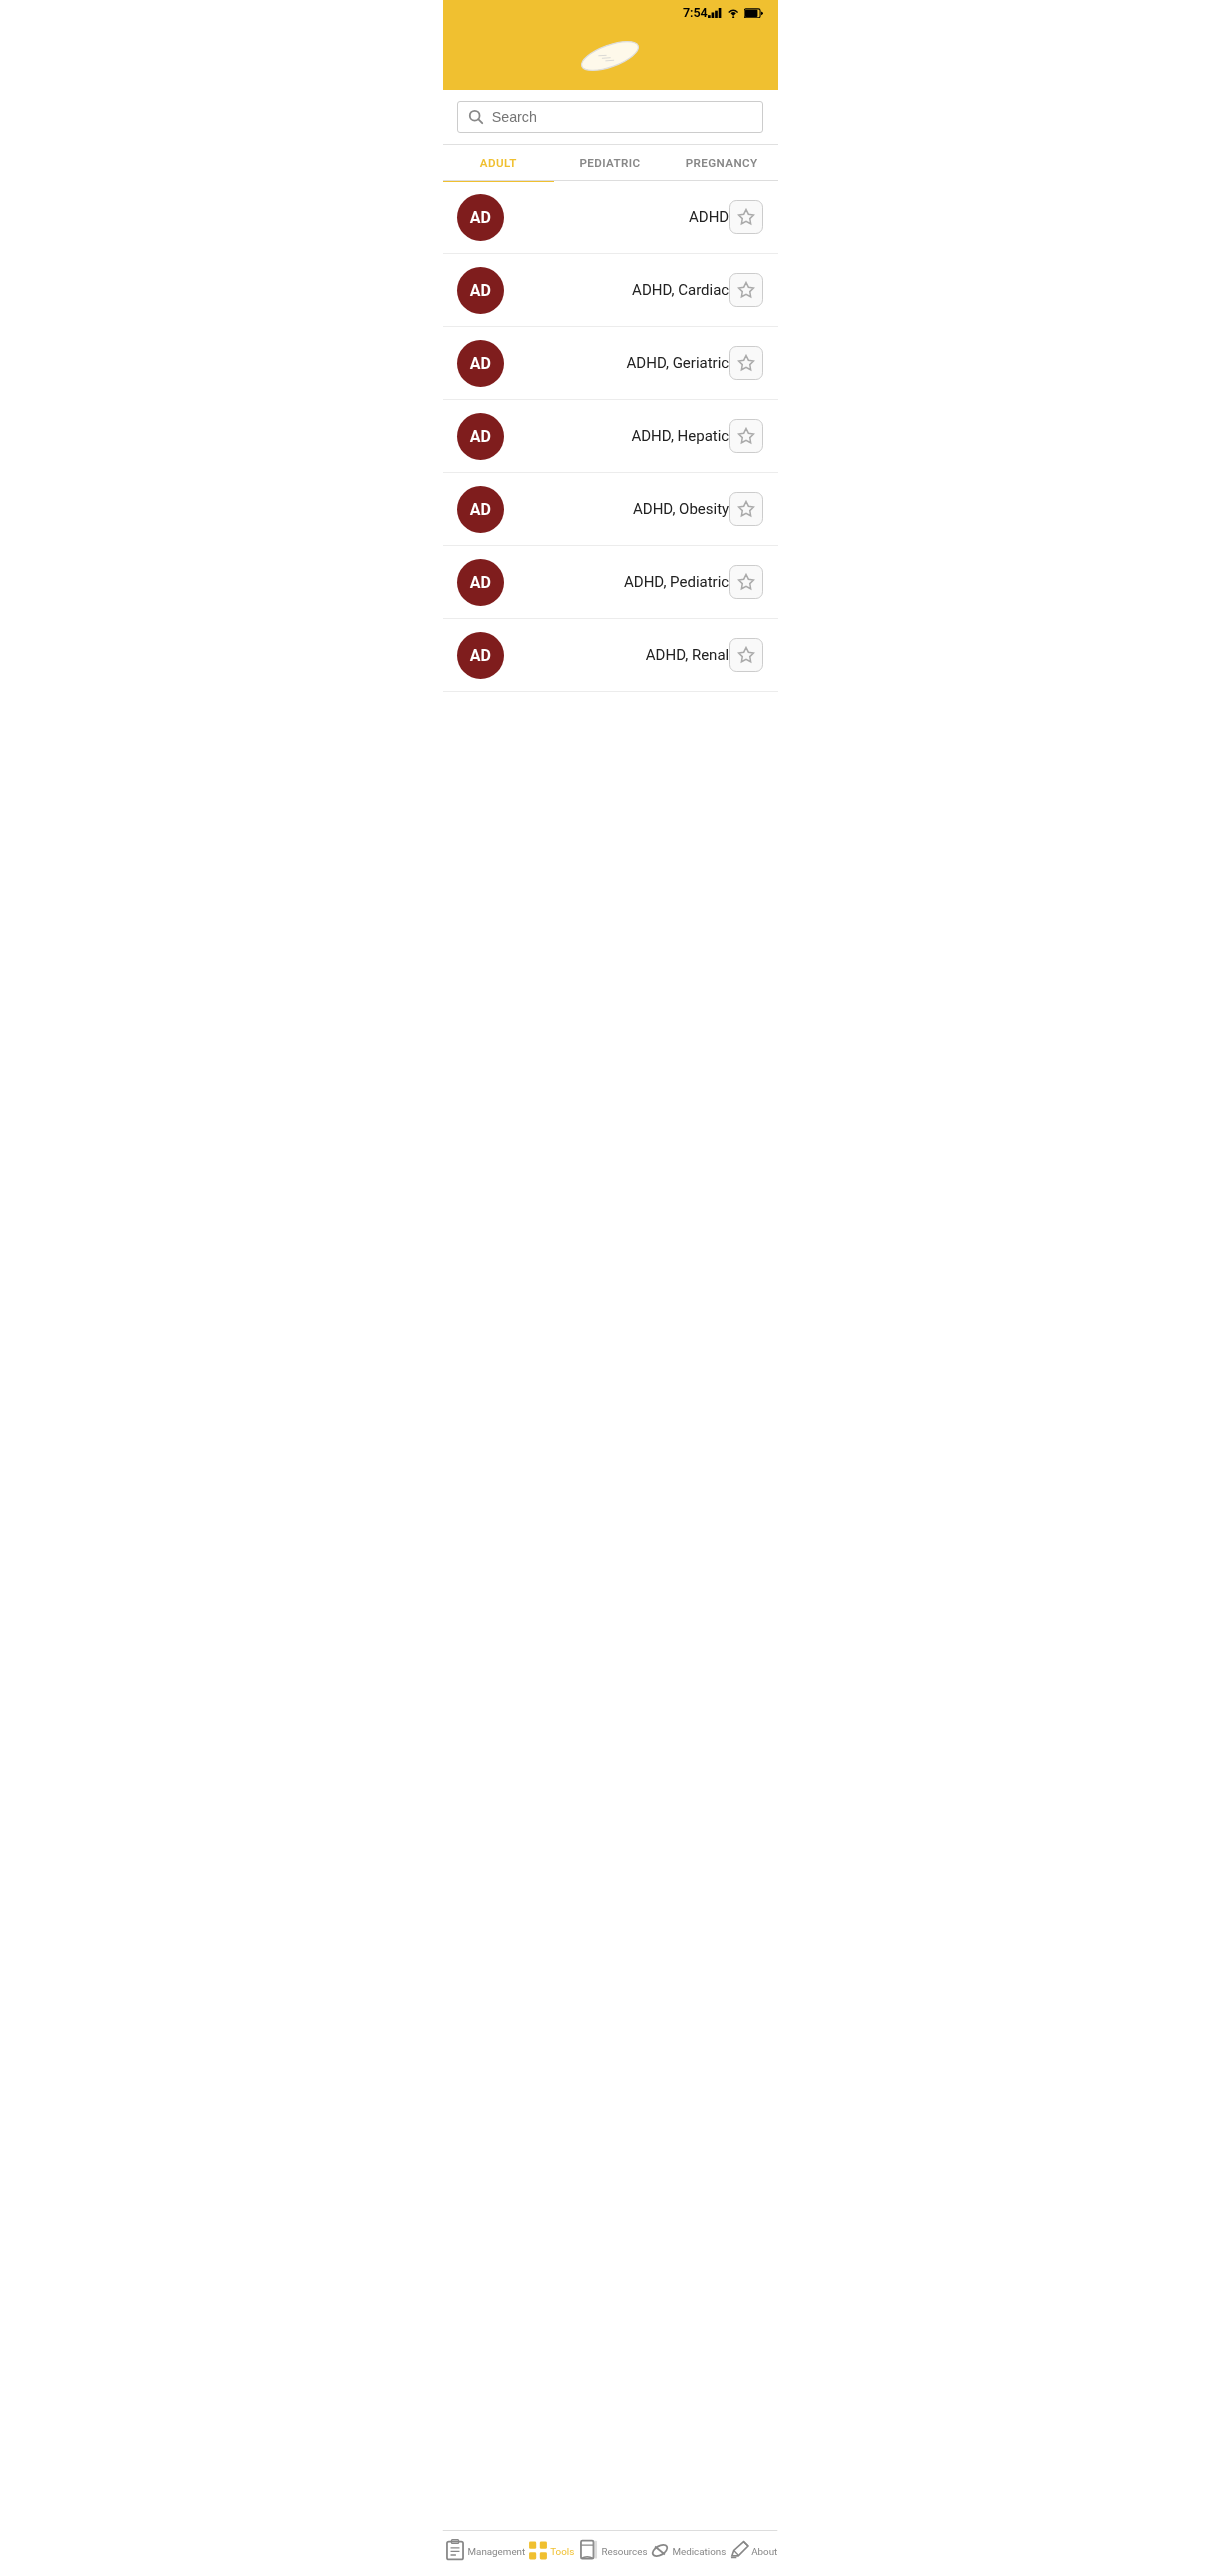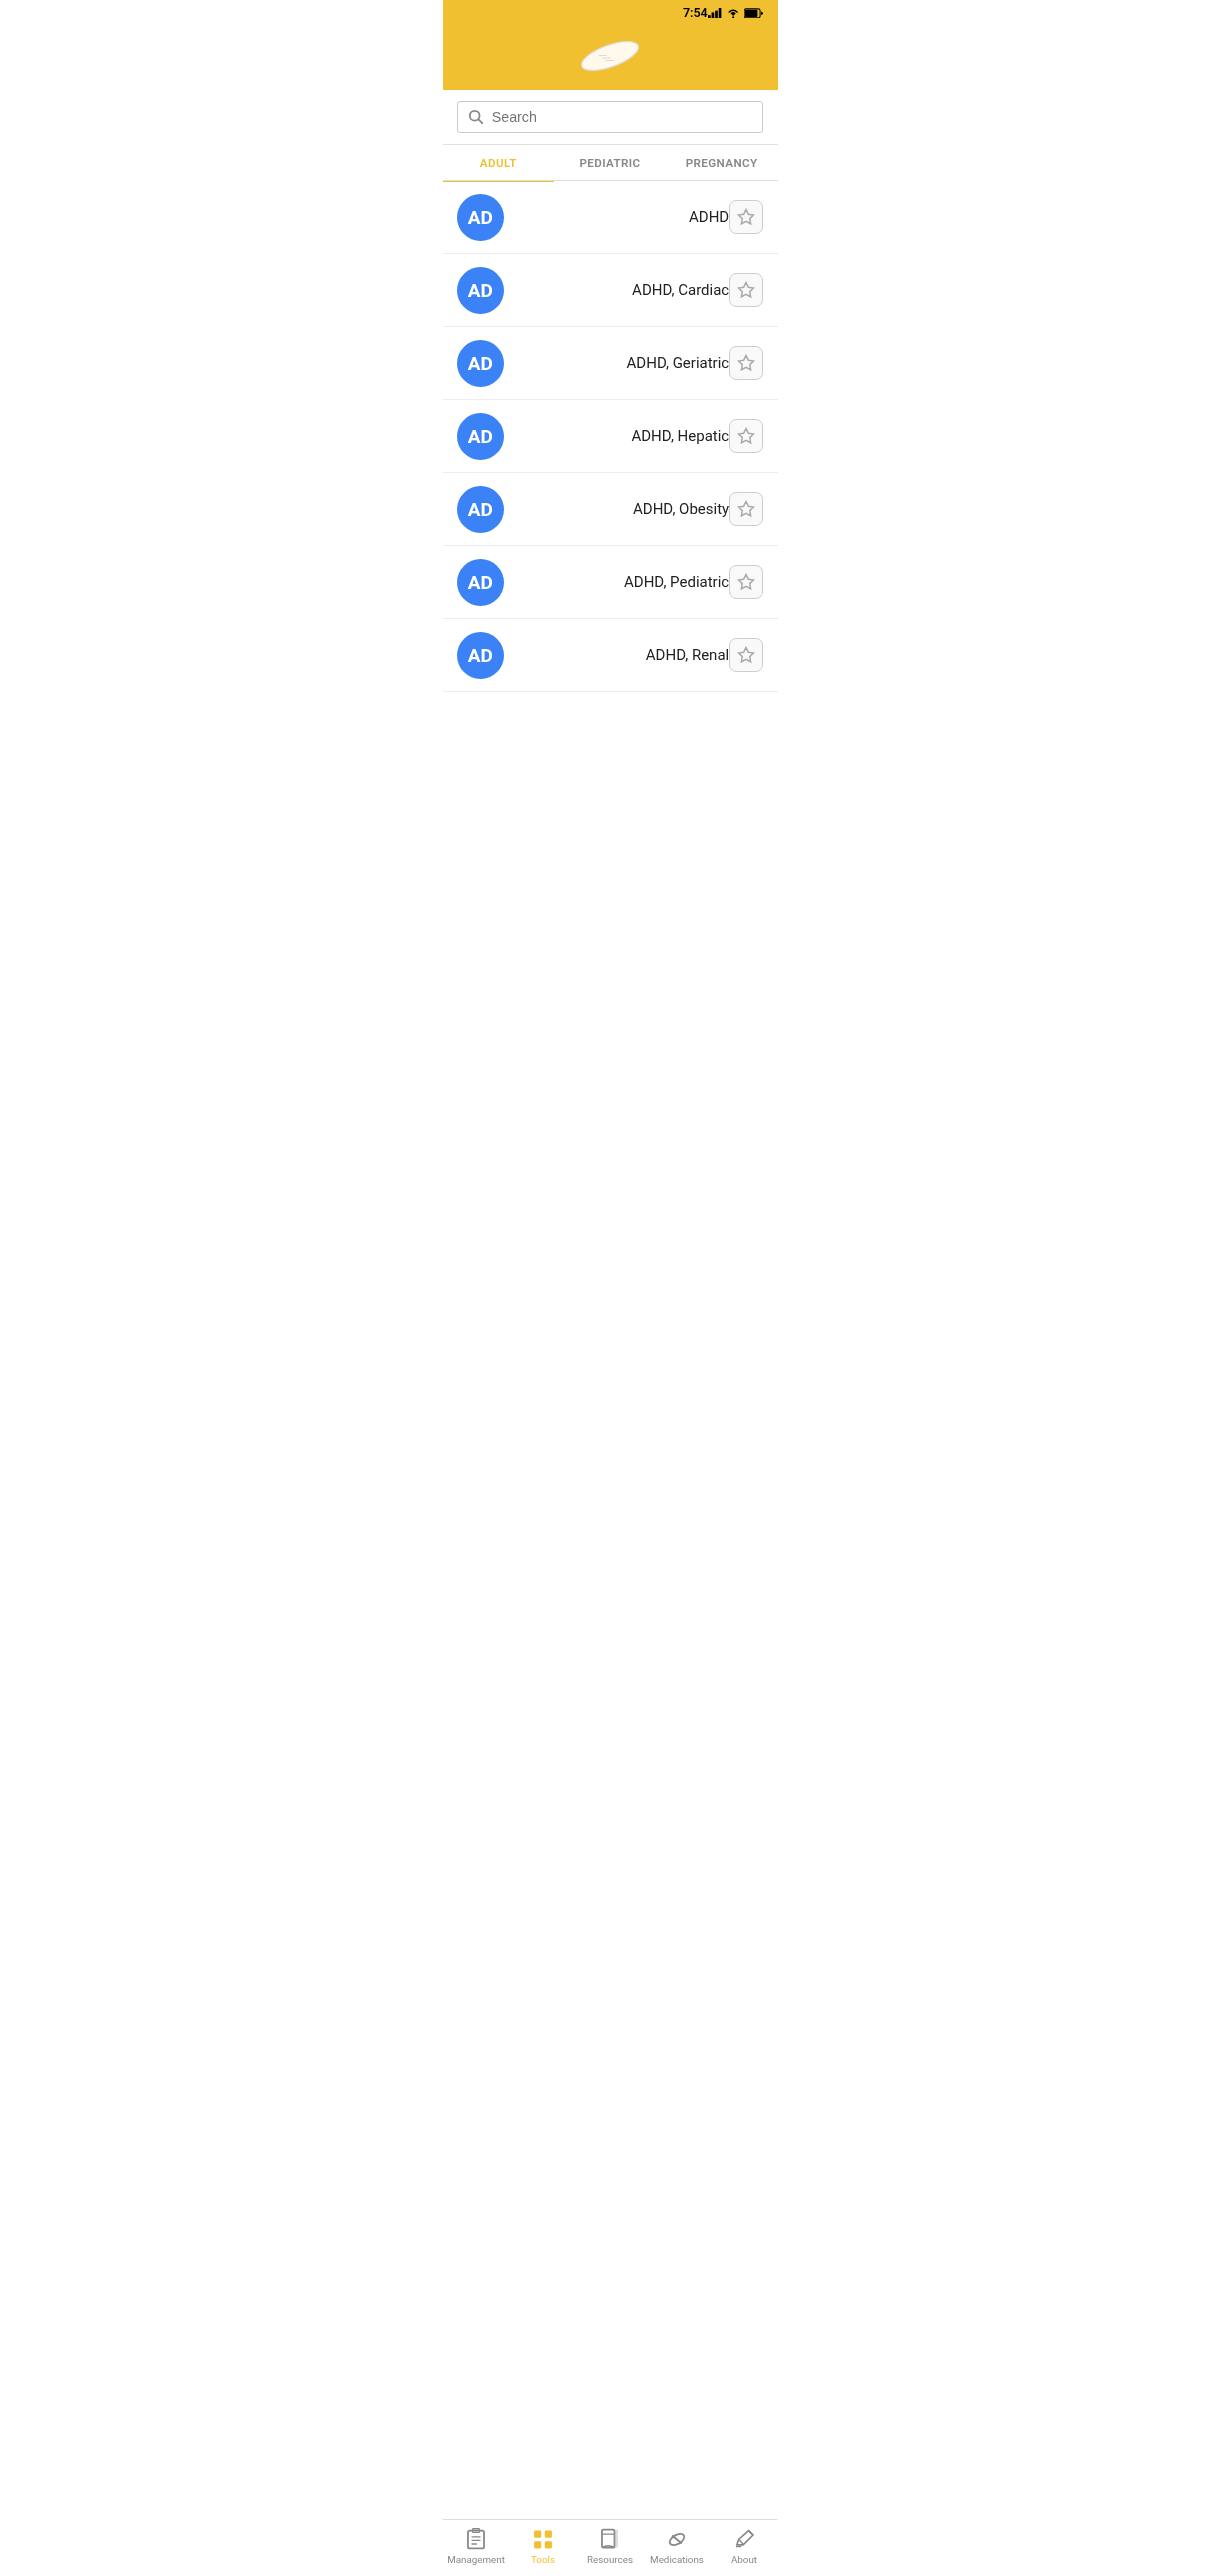--- a/index.html
+++ b/index.html
@@ -114,27 +114,27 @@
       align-items: center;
       padding: 12.5px 14.3px;
       border-bottom: 0.9px solid #ececec;
       background: #fff;
     }
 
     .list-item-avatar {
       width: 47px;
       height: 47px;
       border-radius: 50%;
-      background: #3b82f6;
+      background: #7f1d1d;
       display: flex;
       align-items: center;
       justify-content: center;
       color: #fff;
       font-weight: 700;
-      font-size: 19px;
+      font-size: 16px;
       flex-shrink: 0;
     }
 
     .list-item-label {
       flex: 1;
       margin-left: 12.5px;
       font-size: 15px;
       color: #222;
       font-weight: 400;
       text-align: right;
@@ -170,21 +170,21 @@
       border-top: 0.9px solid #ddd;
       display: flex;
       justify-content: space-around;
       align-items: center;
       padding: 5.4px 0 9px;
       z-index: 100;
     }
 
     .nav-item {
       display: flex;
-      flex-direction: column;
+      flex-direction: row;
       align-items: center;
       cursor: pointer;
       flex: 1;
       padding: 1.8px 0;
     }
 
     .nav-item-icon {
       width: 25px;
       height: 25px;
       margin-bottom: 1.8px;

